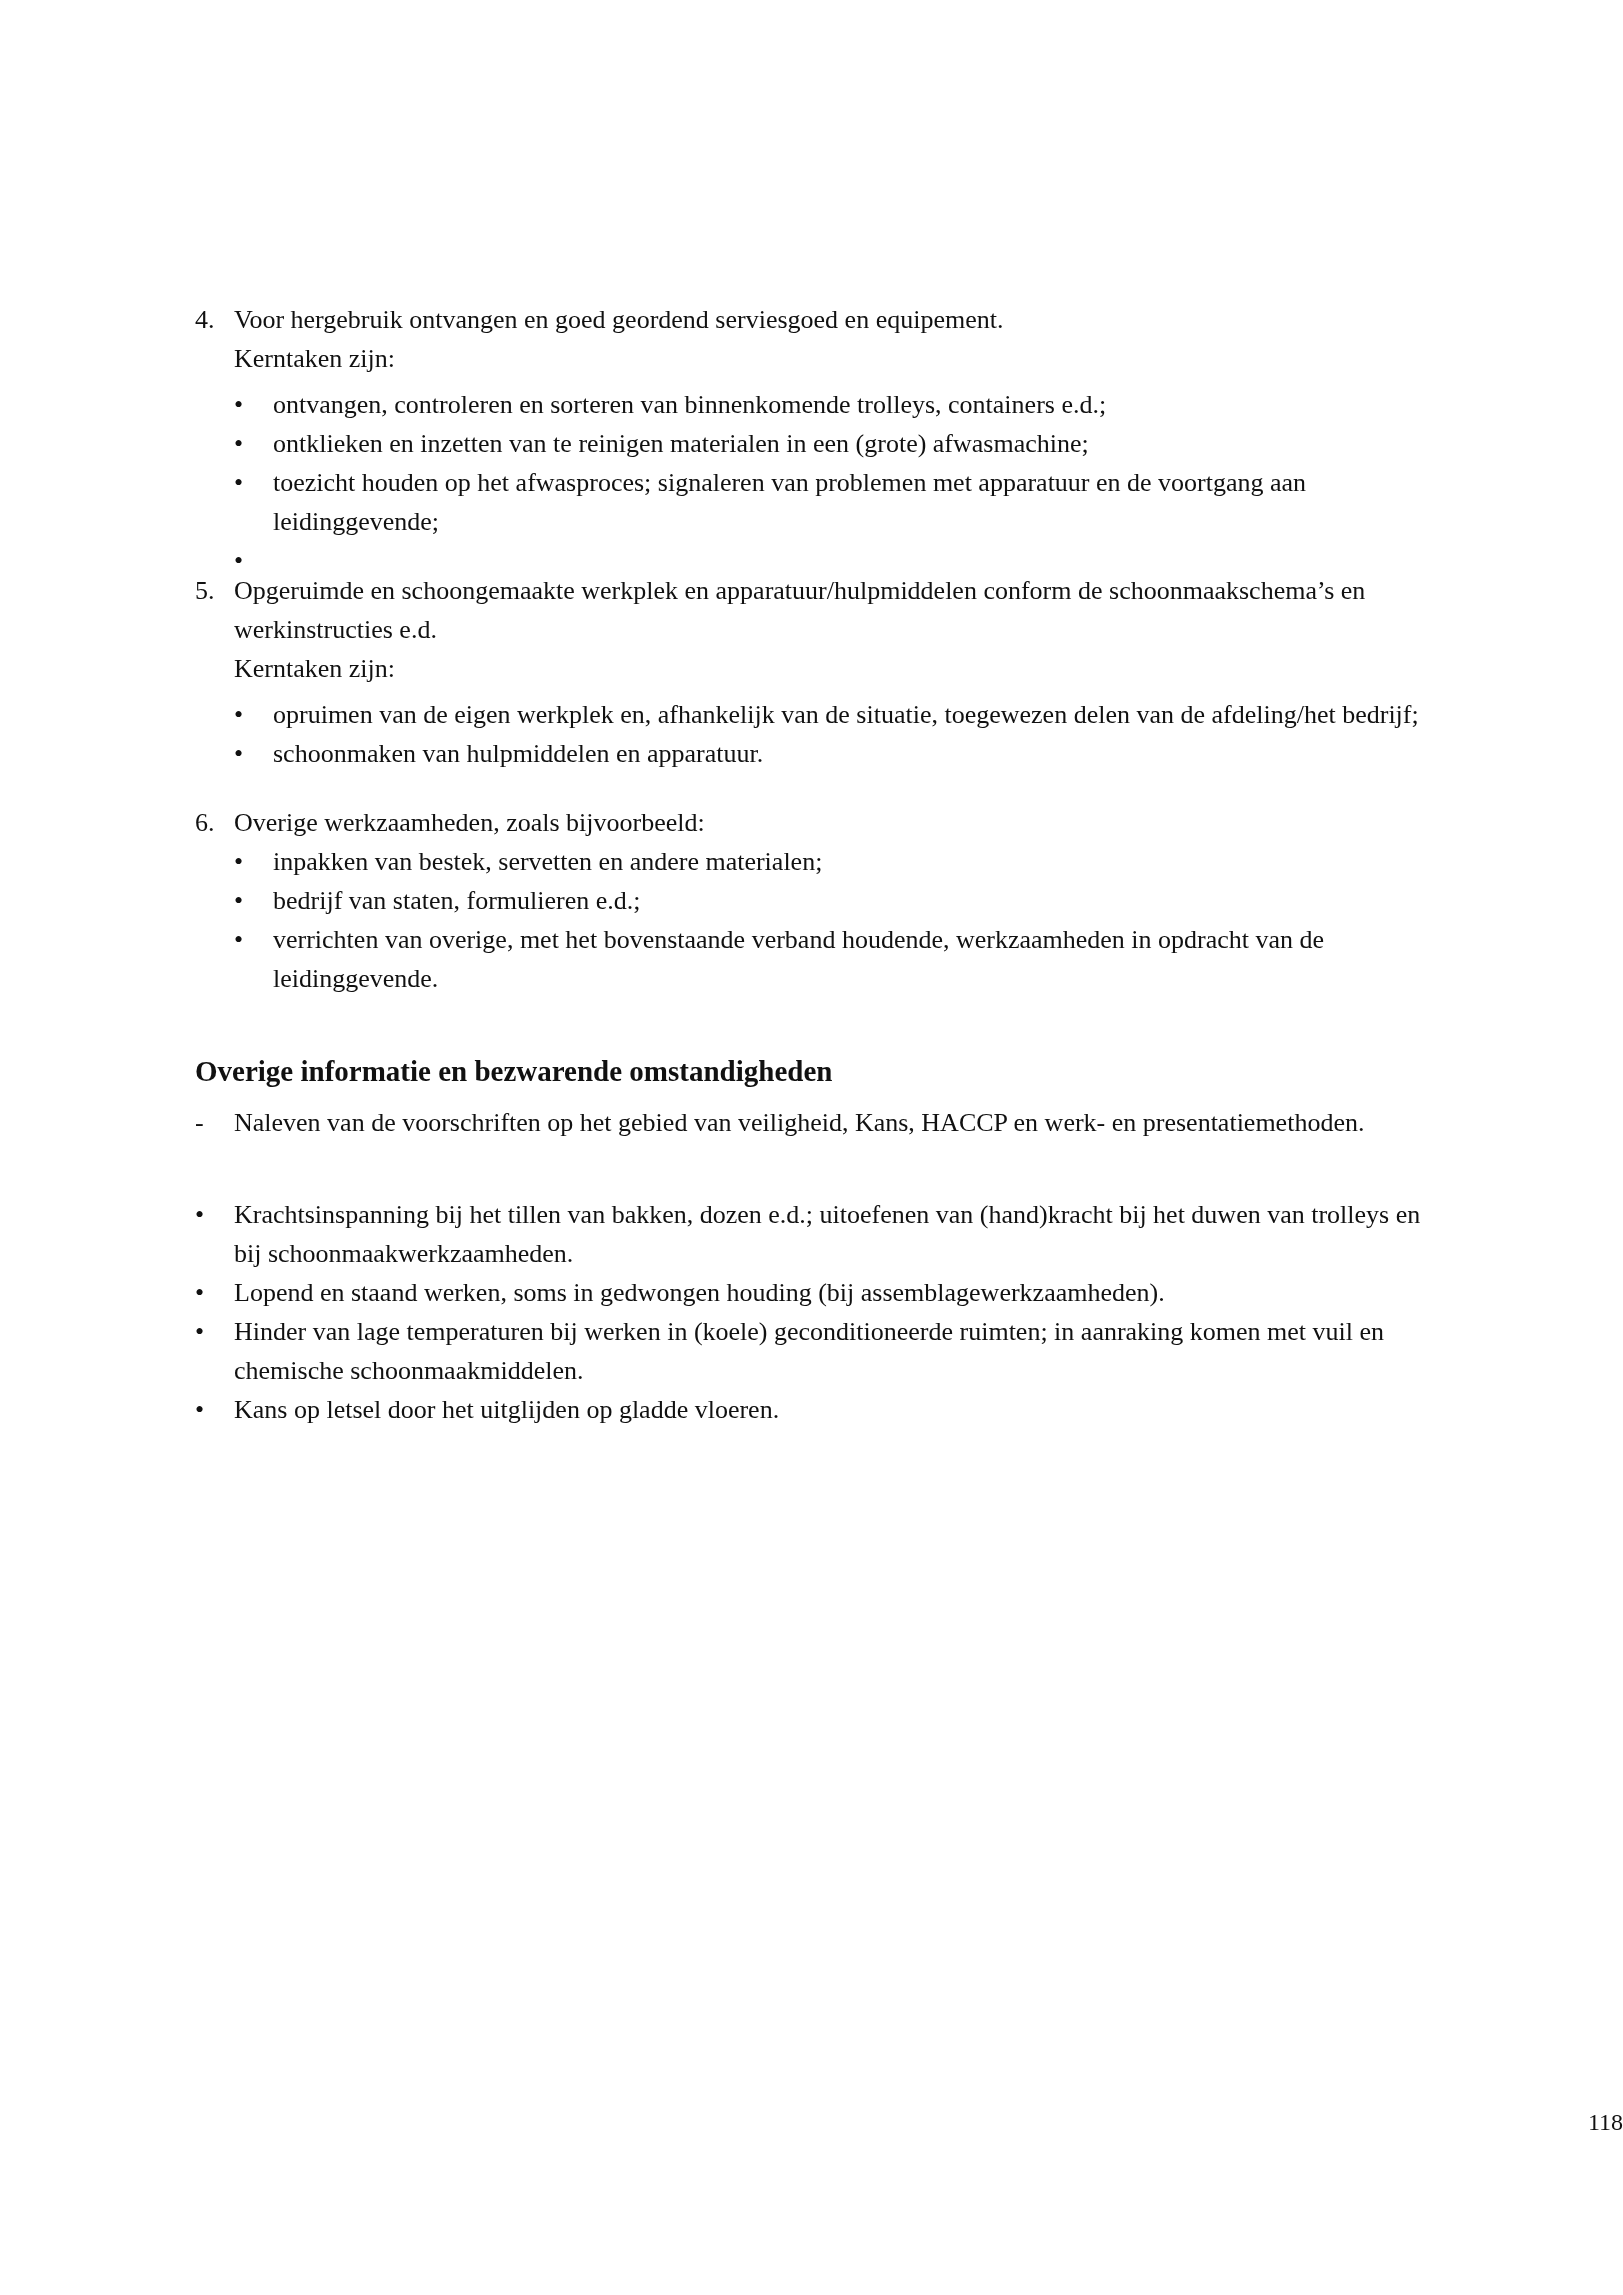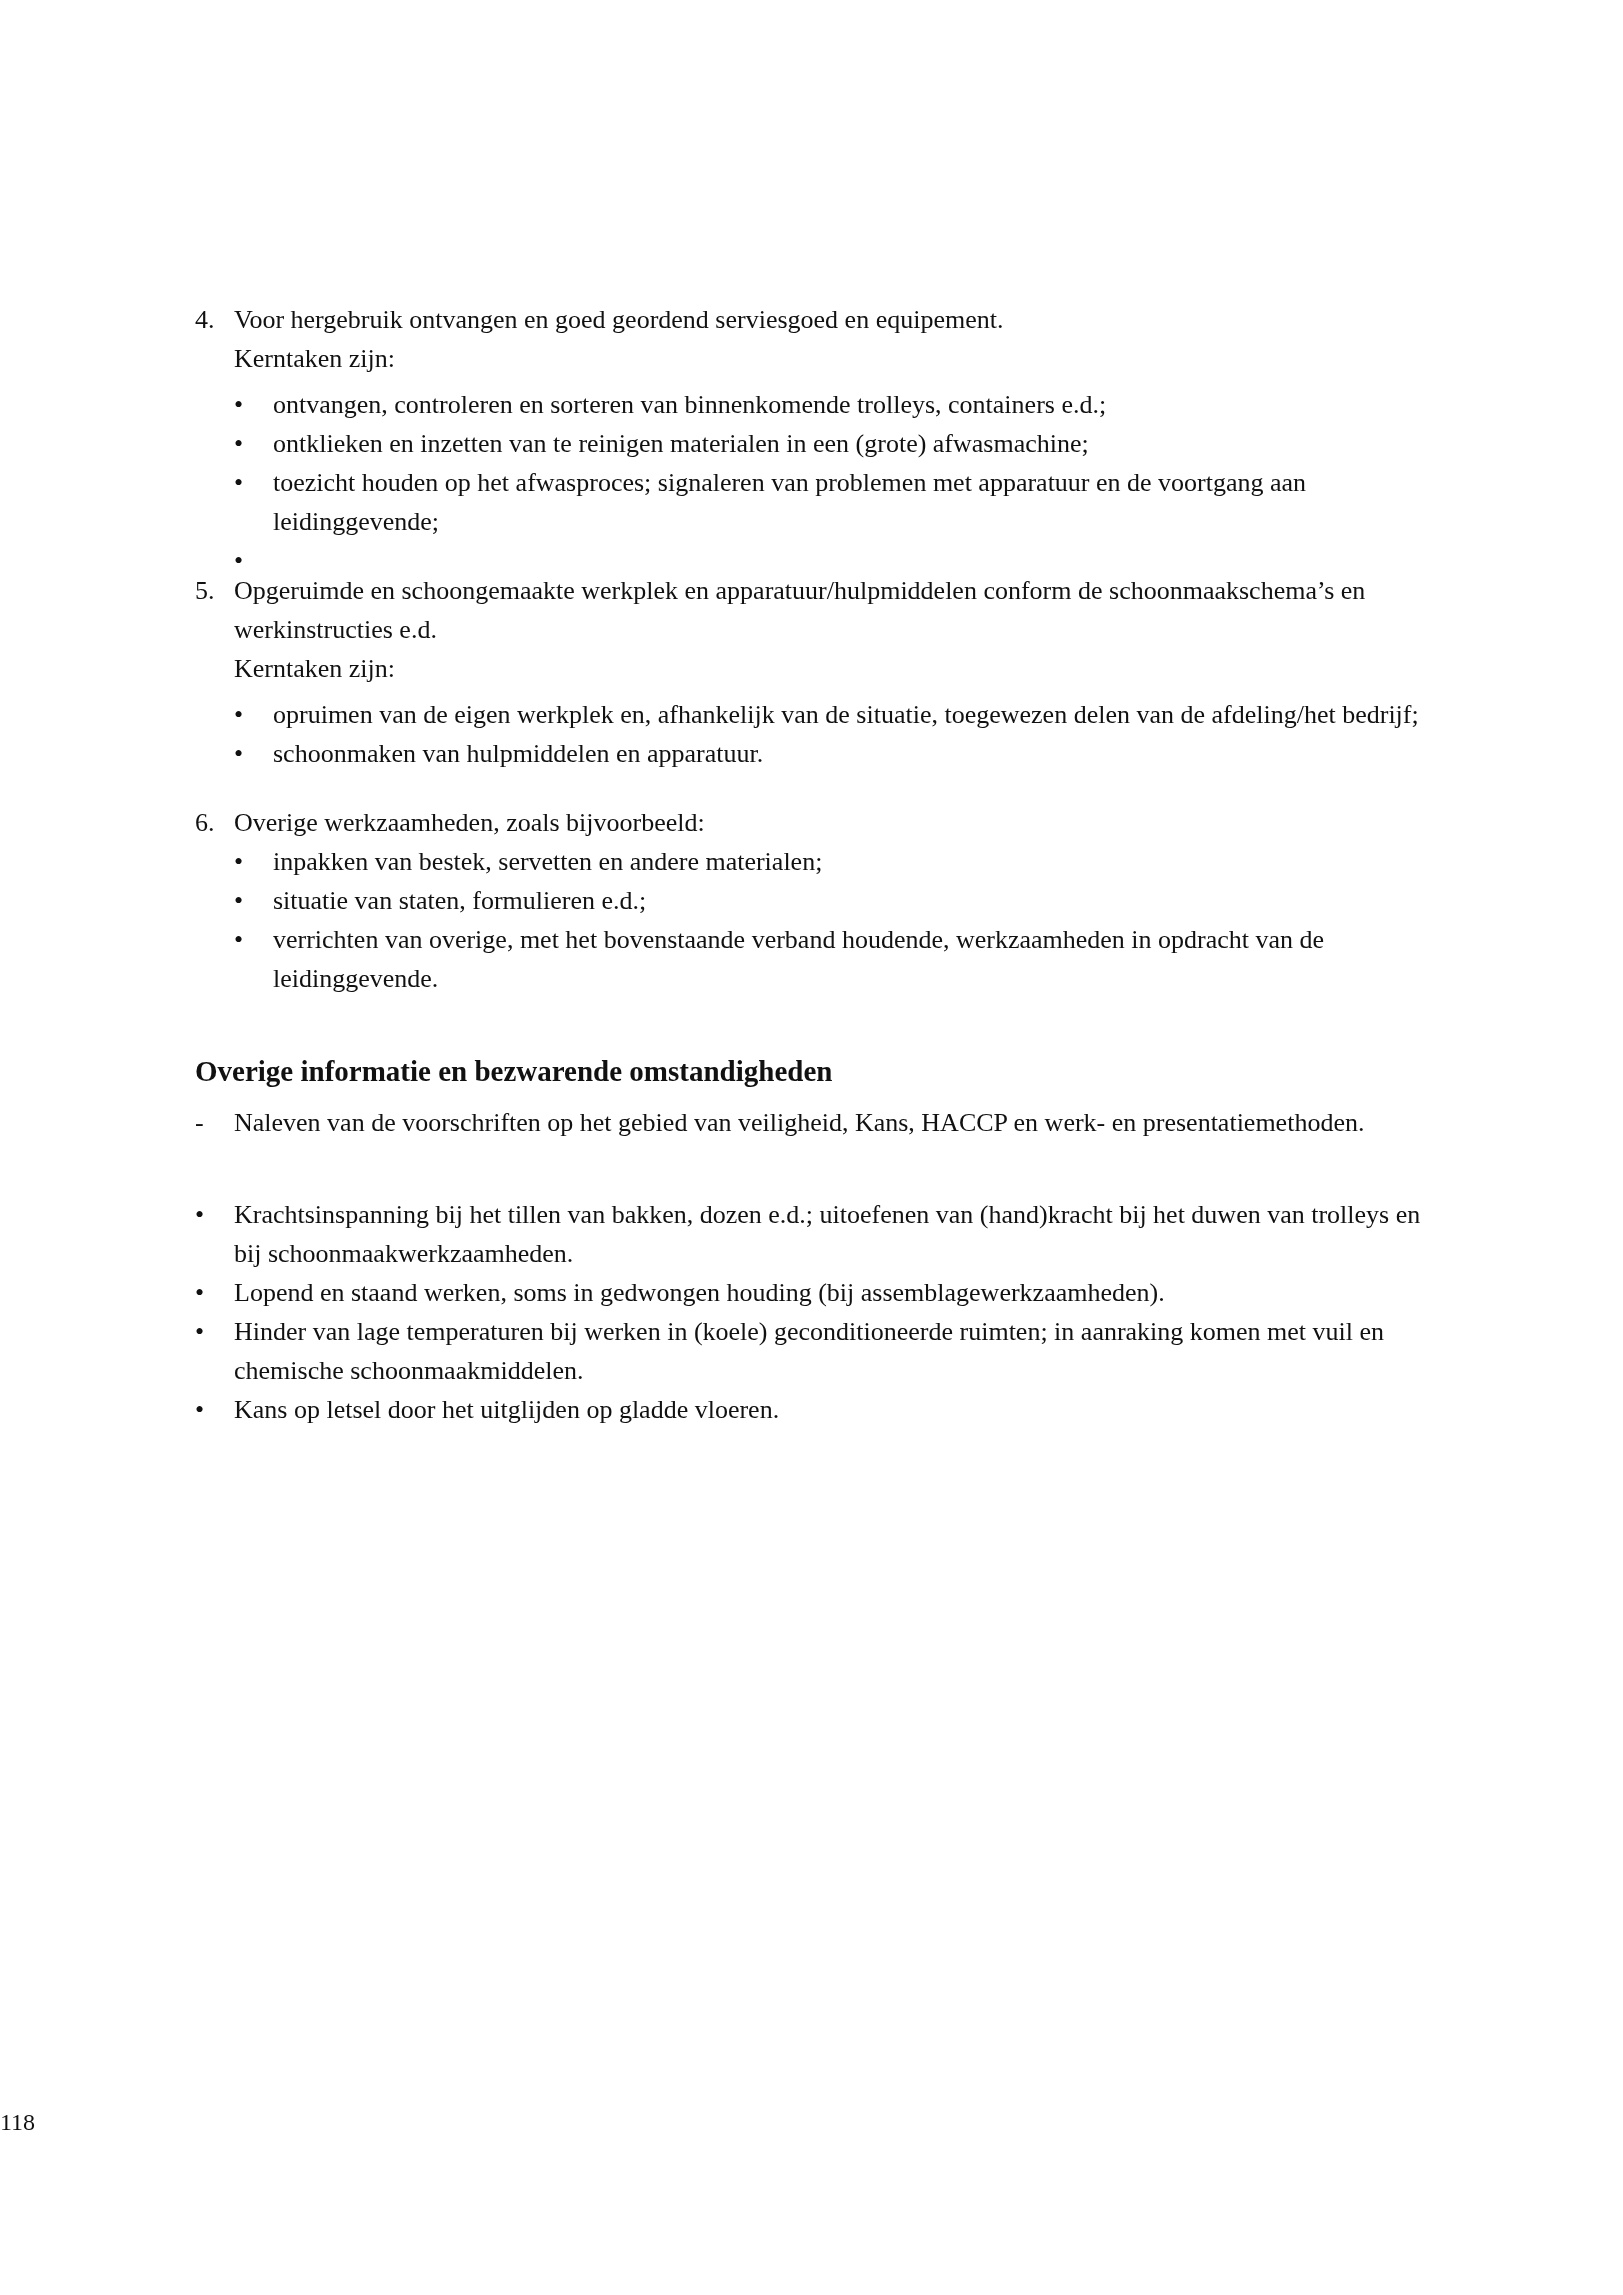--- a/index.html
+++ b/index.html
@@ -14,21 +14,21 @@
   ul.bullets { list-style: none; margin: 0; padding: 0; }
   ul.bullets li { position: relative; padding-left: 39px; }
   ul.bullets li .dot { position: absolute; left: 0; top: 0; }
   .gap-small { height: 7px; }
   .gap { height: 30px; }
   .gap-large { height: 53px; }
   .heading { font-weight: bold; font-size: 29px; line-height: 41px; margin-bottom: 11px; }
   .dash-item { position: relative; padding-left: 39px; }
   .dash-item .dash { position: absolute; left: 0; top: 0; }
   .outer-bullets li { padding-left: 39px; }
-  .page-number { position: absolute; top: 2109px; left: 0; width: 1623px; text-align: left;
+  .page-number { position: absolute; top: 2109px; left: 0; width: 1623px; text-align: right;
                  font-size: 24px; }
 </style>
 </head>
 <body>
 
 <div class="page">
   <div class="content">
 
     <div class="item">
       <span class="num">4.</span>
@@ -56,21 +56,21 @@
       </ul>
     </div>
 
     <div class="gap"></div>
 
     <div class="item">
       <span class="num">6.</span>
       <span class="line">Overige werkzaamheden, zoals bijvoorbeeld:</span>
       <ul class="bullets">
         <li><span class="dot">•</span><span>inpakken van bestek, servetten en andere materialen;</span></li>
-        <li><span class="dot">•</span><span>situatie van staten, formulieren e.d.;</span></li>
+        <li><span class="dot">•</span><span>bedrijf van staten, formulieren e.d.;</span></li>
         <li><span class="dot">•</span><span>verrichten van overige, met het bovenstaande verband houdende, werkzaamheden in opdracht van de leidinggevende.</span></li>
       </ul>
     </div>
 
     <div class="gap-large"></div>
 
     <div class="heading">Overige informatie en bezwarende omstandigheden</div>
     <div class="dash-item">
       <span class="dash">-</span>
       <span>Naleven van de voorschriften op het gebied van veiligheid, Kans, HACCP en werk- en presentatiemethoden.</span>

